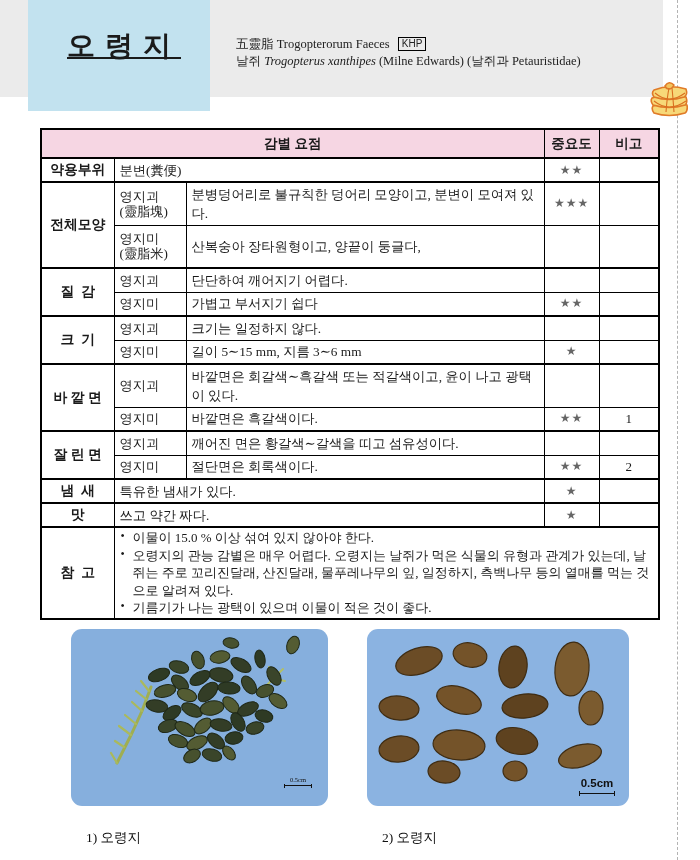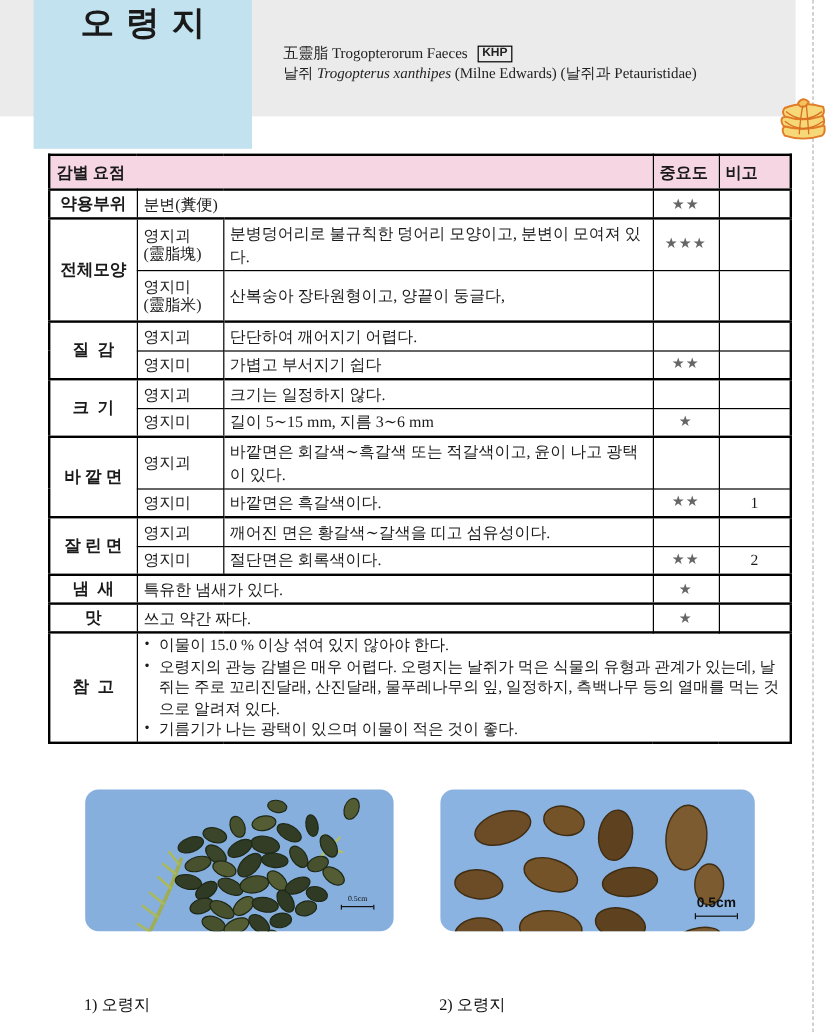--- a/index.html
+++ b/index.html
@@ -2,73 +2,73 @@
 <html style="--title_box: #c2e2ef; --header_strip: #ebebeb; --table_header: #f6d6e3; --photo1_bg: #86afdd; --photo2_bg: #8bb3e1; --star: #666666; --border: #000000;"><head>
 <meta charset="utf-8">
 <style>
   html,body{margin:0;padding:0;background:#fff;}
   #page{position:relative;width:700px;height:860px;background:#fff;overflow:hidden;
         font-family:"Liberation Serif","DejaVu Serif",serif;color:#1a1a1a;}
 
   
   .header-strip{position:absolute;left:0;top:0;width:663px;height:97px;
                 background:var(--header_strip,#ebebeb);}
-  .title-box{position:absolute;left:28px;top:0;width:182px;height:124px;
+  .title-box{position:absolute;left:28px;top:0;width:182px;height:111px;
              background:var(--title_box,#c2e2ef);
-             display:flex;align-items:flex-start;justify-content:center;}
+             display:flex;align-items:center;justify-content:center;text-decoration:underline;}
   .title-box .t{font-size:28px;font-weight:bold;letter-spacing:10px;
                 padding-bottom:20px;margin-left:10px;}
   .latin-block{position:absolute;left:236px;top:36px;width:420px;
                font-size:12.5px;line-height:17px;color:#222;}
   .sci{font-style:italic;}
   .khp-badge{display:inline-block;border:1.5px solid #000;padding:0 3px;
              font-family:"Liberation Sans","DejaVu Sans",sans-serif;
-             font-weight:bold;font-size:10px;line-height:12px;margin-left:5px;
+             font-weight:normal;font-size:10px;line-height:12px;margin-left:5px;
              vertical-align:1px;}
   .bundle{position:absolute;left:645px;top:72px;width:48px;height:46px;z-index:3;}
   .page-edge{position:absolute;left:677px;top:0;height:860px;width:0;
              border-left:1px dashed #b3b3b3;z-index:1;}
 
   
   table.gam{position:absolute;left:40px;top:128px;width:618px;
             border-collapse:collapse;table-layout:fixed;
             border:2px solid var(--border,#000);font-size:13.3px;}
   .gam td,.gam th{border:1px solid var(--border,#000);padding:1px 5px;
                   vertical-align:middle;overflow:hidden;}
   .gam thead th{background:var(--table_header,#f6d6e3);font-weight:bold;
-                text-align:left;height:25px;border-bottom:2px solid #000;
+                text-align:center;height:25px;border-bottom:2px solid #000;
                 font-size:13.5px;}
   tr.gs>td{border-top:2px solid var(--border,#000);}
   .cat{font-weight:bold;text-align:center;font-size:13.8px;white-space:pre-wrap;}
   .sub{text-align:left;white-space:pre-line;line-height:15px;font-size:13.2px;padding:1px 2px;}
   .txt{text-align:left;padding:1px 8px;line-height:19px;}
   .imp{text-align:center;color:var(--star,#666);font-size:12px;letter-spacing:1px;}
   .rem{text-align:center;font-size:13px;}
   .h24{height:24px;margin-top:27px;} .h43{height:43px;}
   .note-cell{padding:5px 8px 6px 8px;vertical-align:top;}
   ul.bullets{margin:0;padding:0;list-style:none;font-size:13px;line-height:17.5px;}
   ul.bullets li{position:relative;padding-left:13px;}
   ul.bullets li::before{content:"•";position:absolute;left:1px;top:-1px;font-size:12px;}
 
   
-  .photo{position:absolute;top:658px;height:118px;border-radius:11px;overflow:hidden;}
+  .photo{position:absolute;top:629px;height:177px;border-radius:11px;overflow:hidden;}
   .photo1{left:71px;width:257px;background:var(--photo1_bg,#86afdd);}
   .photo2{left:367px;width:262px;background:var(--photo2_bg,#8bb3e1);}
   .photo svg{display:block;}
   .scalebar{position:absolute;text-align:center;color:#111;}
   .sb1{right:16px;bottom:18px;font-size:6.5px;line-height:7px;}
   .sb2{right:14px;bottom:10px;font-size:11.5px;font-weight:bold;
        font-family:"Liberation Sans","DejaVu Sans",sans-serif;line-height:13px;}
   .sb-line{height:5px;border-left:1.5px solid #111;border-right:1.5px solid #111;
            position:relative;margin-top:1px;}
   .sb-line::after{content:"";position:absolute;left:0;right:0;bottom:2px;
                   border-bottom:1.5px solid #111;}
   .sb1 .sb-line{width:26px;height:4px;border-width:1px;}
   .sb2 .sb-line{width:34px;}
-  .caption{position:absolute;top:829px;font-size:13.5px;color:#111;}
+  .caption{position:absolute;top:829px;font-size:13.5px;color:#111;margin-left:16px;}
   .cap1{left:70px;} .cap2{left:366px;}
 </style>
 </head>
 <body>
 
 <div id="page">
 
   <div class="header-strip"></div>
   <div class="page-edge"></div>
 

